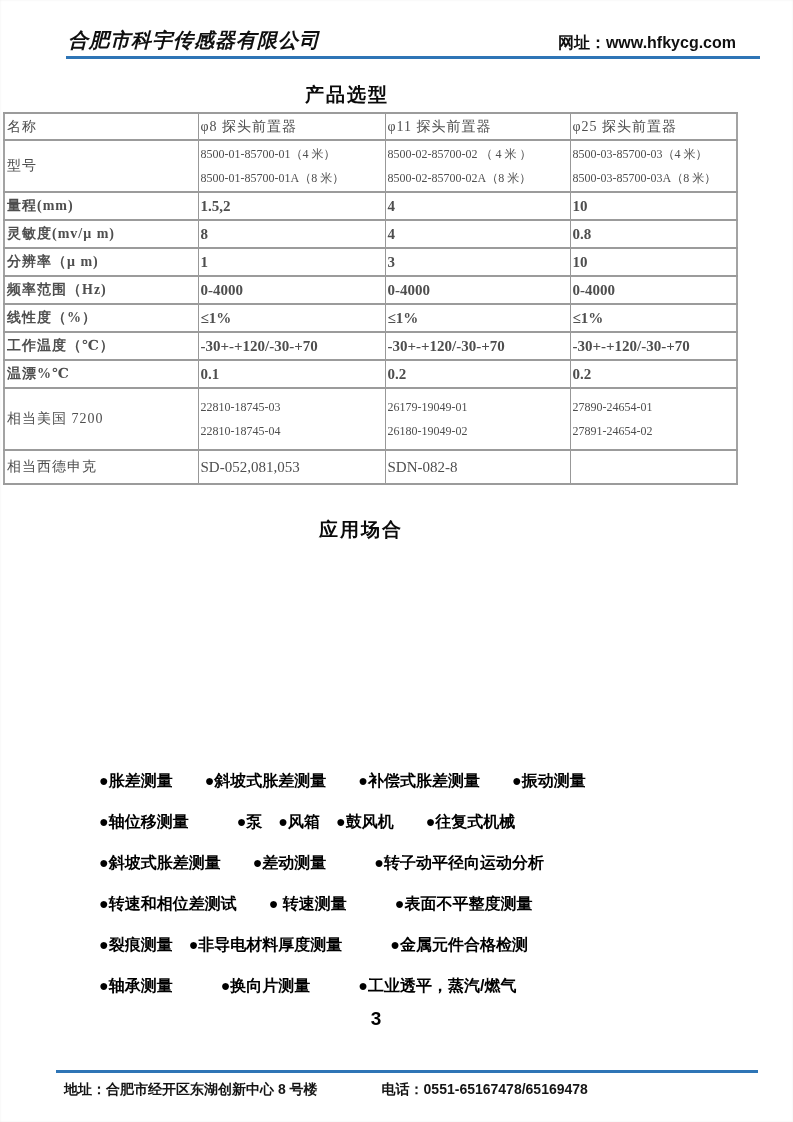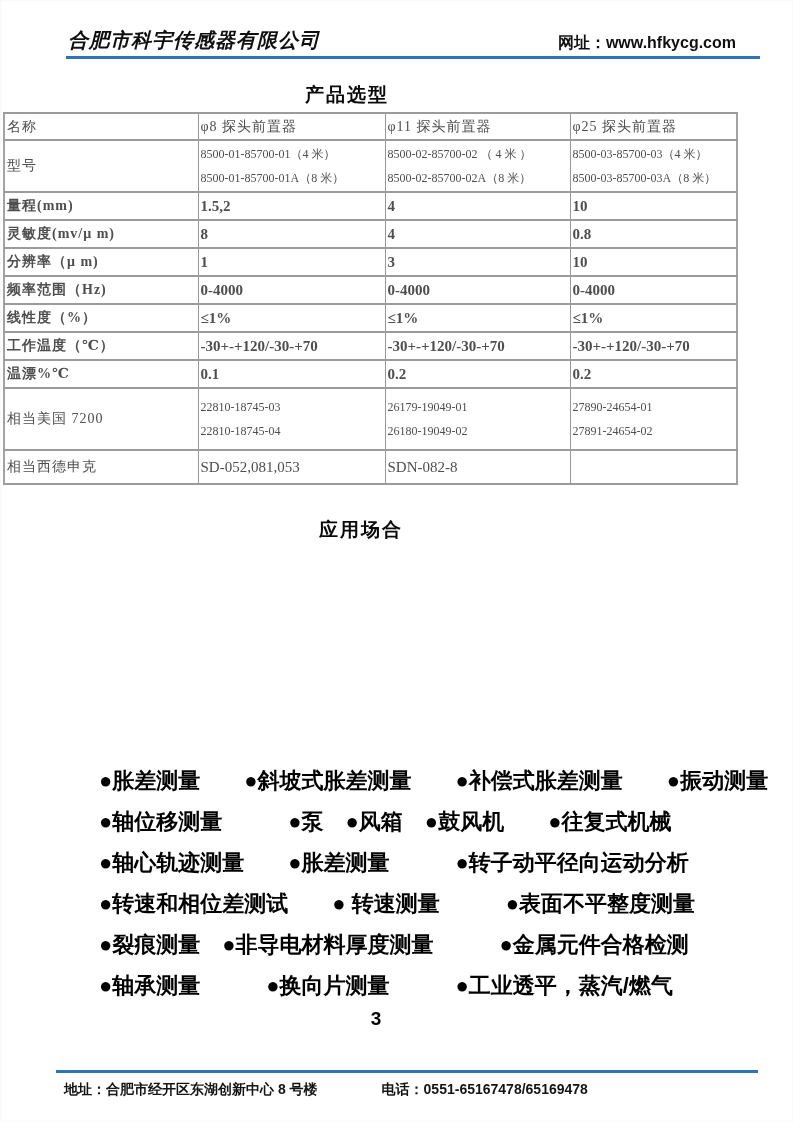--- a/index.html
+++ b/index.html
@@ -68,21 +68,21 @@
     font-weight:bold; font-size:19px; color:#0a0a0a; letter-spacing:2px;
   }
   .app-para {
     position:absolute; top:552px; left:84px; width:628px;
     font-size:19px; line-height:42px; color:#1c1c1c;
     text-align:justify; text-indent:2em; letter-spacing:0.5px;
   }
   .bullets {
     position:absolute; top:760px; left:99px; width:620px;
     font-family:"Liberation Sans","DejaVu Sans",sans-serif;
-    font-weight:bold; font-size:22px; color:#000000;
+    font-weight:bold; font-size:16px; color:#000000;
   }
   .bline { line-height:41px; white-space:nowrap; }
   
   .pageno {
     position:absolute; top:1008px; left:0; width:752px; text-align:center;
     font-family:"Liberation Sans","DejaVu Sans",sans-serif;
     font-weight:bold; font-size:19px; color:#000000;
   }
   
   .footer-rule {
@@ -205,21 +205,21 @@
       </tr>
     </tbody>
   </table>
 
   <div class="app-title">应用场合</div>
 
 
   <div class="bullets">
     <div class="bline">●胀差测量　　●斜坡式胀差测量　　●补偿式胀差测量　　●振动测量</div>
     <div class="bline">●轴位移测量　　　●泵　●风箱　●鼓风机　　●往复式机械</div>
-    <div class="bline">●轴心轨迹测量　　●胀差测量　　　●转子动平径向运动分析</div>
+    <div class="bline">●斜坡式胀差测量　　●差动测量　　　●转子动平径向运动分析</div>
     <div class="bline">●转速和相位差测试　　● 转速测量　　　●表面不平整度测量</div>
     <div class="bline">●裂痕测量　●非导电材料厚度测量　　　●金属元件合格检测</div>
     <div class="bline">●轴承测量　　　●换向片测量　　　●工业透平，蒸汽/燃气</div>
   </div>
 
   <div class="pageno">3</div>
 
   <div class="footer-rule"></div>
   <div class="footer">
     <span><span>地址：</span><span>合肥市经开区东湖创新中心 8 号楼</span></span>

